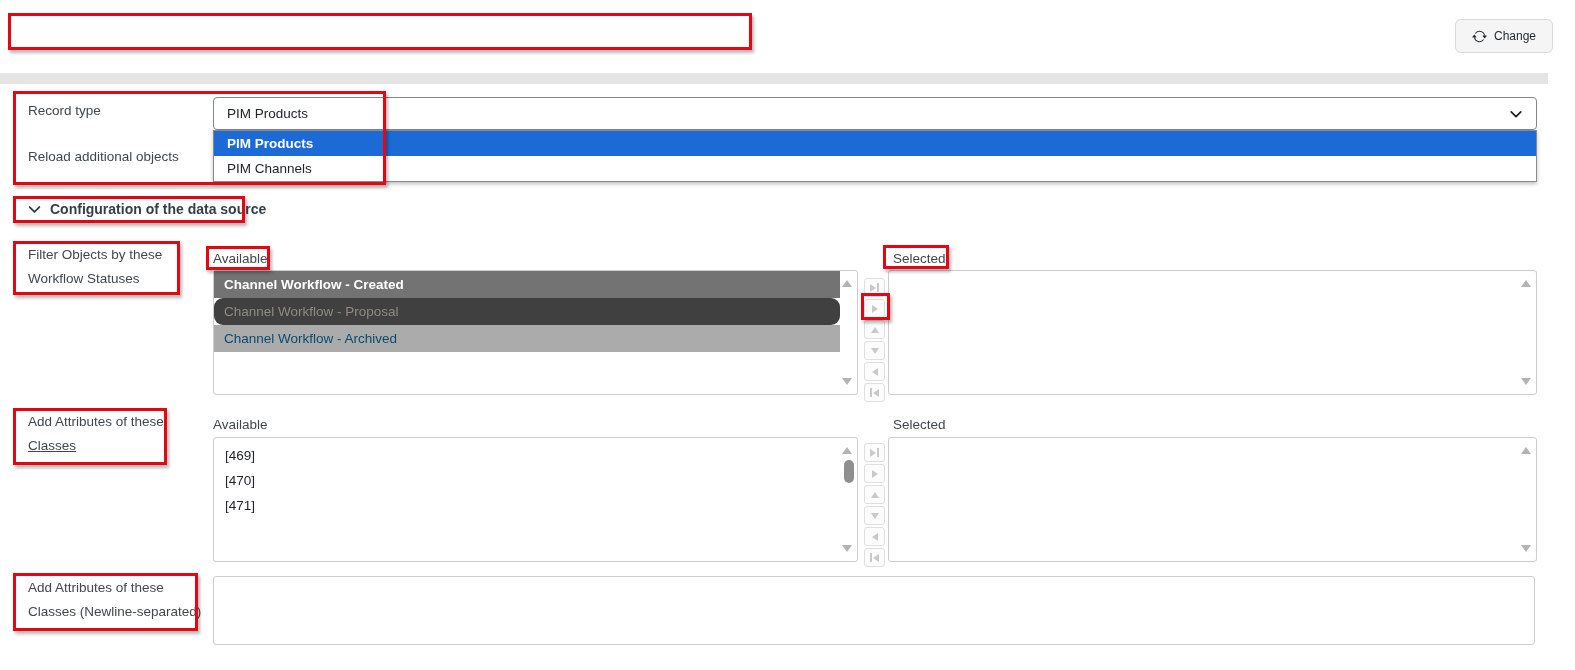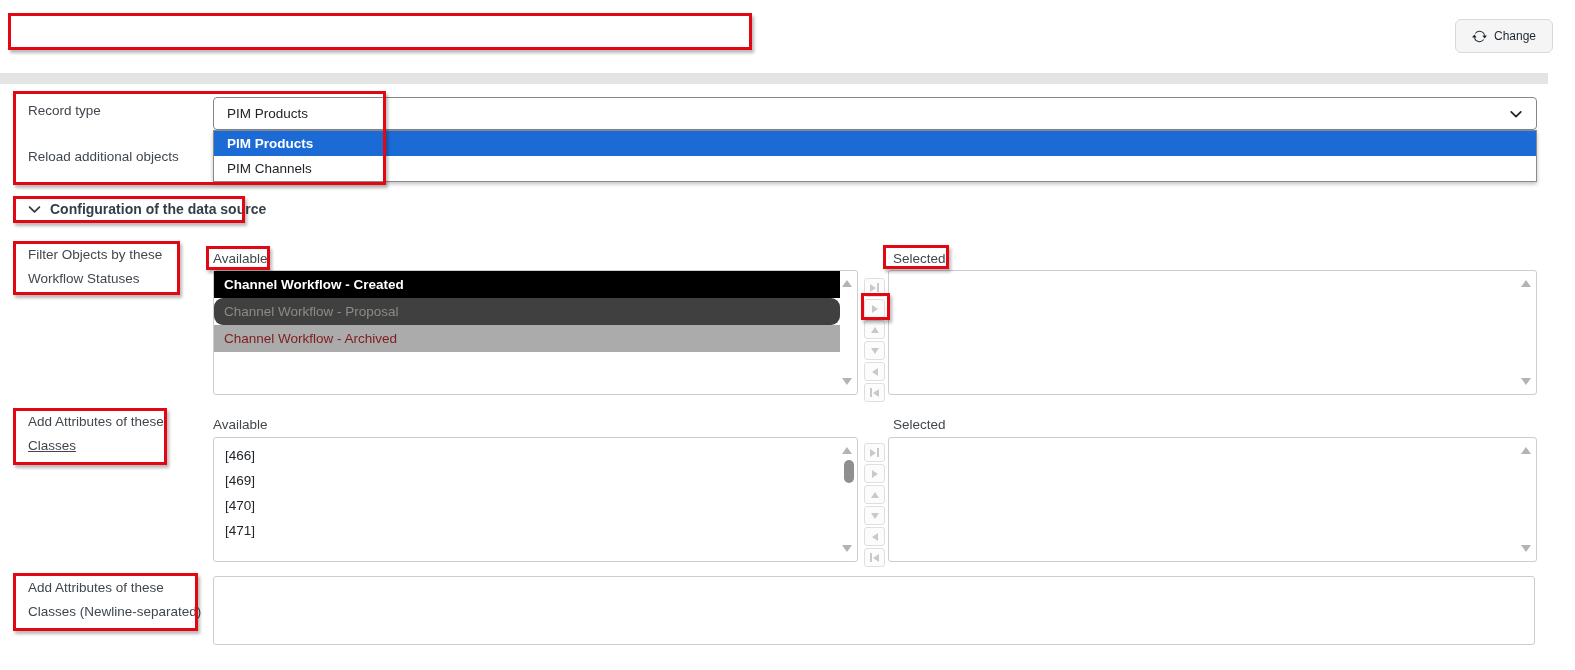--- a/index.html
+++ b/index.html
@@ -107,23 +107,23 @@
     <span>Configuration of the data source</span>
   </div>
 
   <div class="lbl" style="left:28px;top:247px;">Filter Objects by these</div>
   <div class="lbl" style="left:28px;top:271px;">Workflow Statuses</div>
 
   <div class="lbl" style="left:213px;top:251px;">Available</div>
   <div class="lbl" style="left:893px;top:251px;">Selected</div>
 
   <div class="listbox" style="left:213px;top:270px;width:645px;height:125px;">
-    <div class="wf-row sel" style="background-color: #000000; color: rgb(255, 255, 255);">Channel Workflow - Created</div>
+    <div class="wf-row sel" style="background-color: #737373; color: rgb(255, 255, 255);">Channel Workflow - Created</div>
     <div class="wf-row" style="background-color: #404040; color: rgb(141, 139, 132); border-radius: 9px;">Channel Workflow - Proposal</div>
-    <div class="wf-row" style="background-color: rgb(171, 171, 171); color: #7f1d1d;">Channel Workflow - Archived</div>
+    <div class="wf-row" style="background-color: rgb(171, 171, 171); color: #0c4a6e;">Channel Workflow - Archived</div>
     <div class="sarr up"></div>
     <div class="sarr down"></div>
   </div>
 
   <div class="xfer-col" style="left:864px;top:278px;">
     <div class="xfer">
         <span class="tri-r"></span>
         <span class="bar-v"></span>
       </div>
     <div class="xfer">
@@ -149,21 +149,20 @@
     <div class="sarr down"></div>
   </div>
 
   <div class="lbl" style="left:28px;top:414px;">Add Attributes of these</div>
   <div class="lbl" style="left:28px;top:438px;text-decoration:underline;">Classes</div>
 
   <div class="lbl" style="left:213px;top:417px;">Available</div>
   <div class="lbl" style="left:893px;top:417px;">Selected</div>
 
   <div class="listbox cls-pad" style="left:213px;top:437px;width:645px;height:125px;overflow:hidden;">
-    <div class="cls-row">[466]</div>
     <div class="cls-row">[469]</div>
     <div class="cls-row">[470]</div>
     <div class="cls-row">[471]</div>
     <div class="sarr up"></div>
     <div class="sarr down"></div>
     <div class="sthumb"></div>
   </div>
 
   <div class="xfer-col" style="left:864px;top:443px;">
     <div class="xfer">

